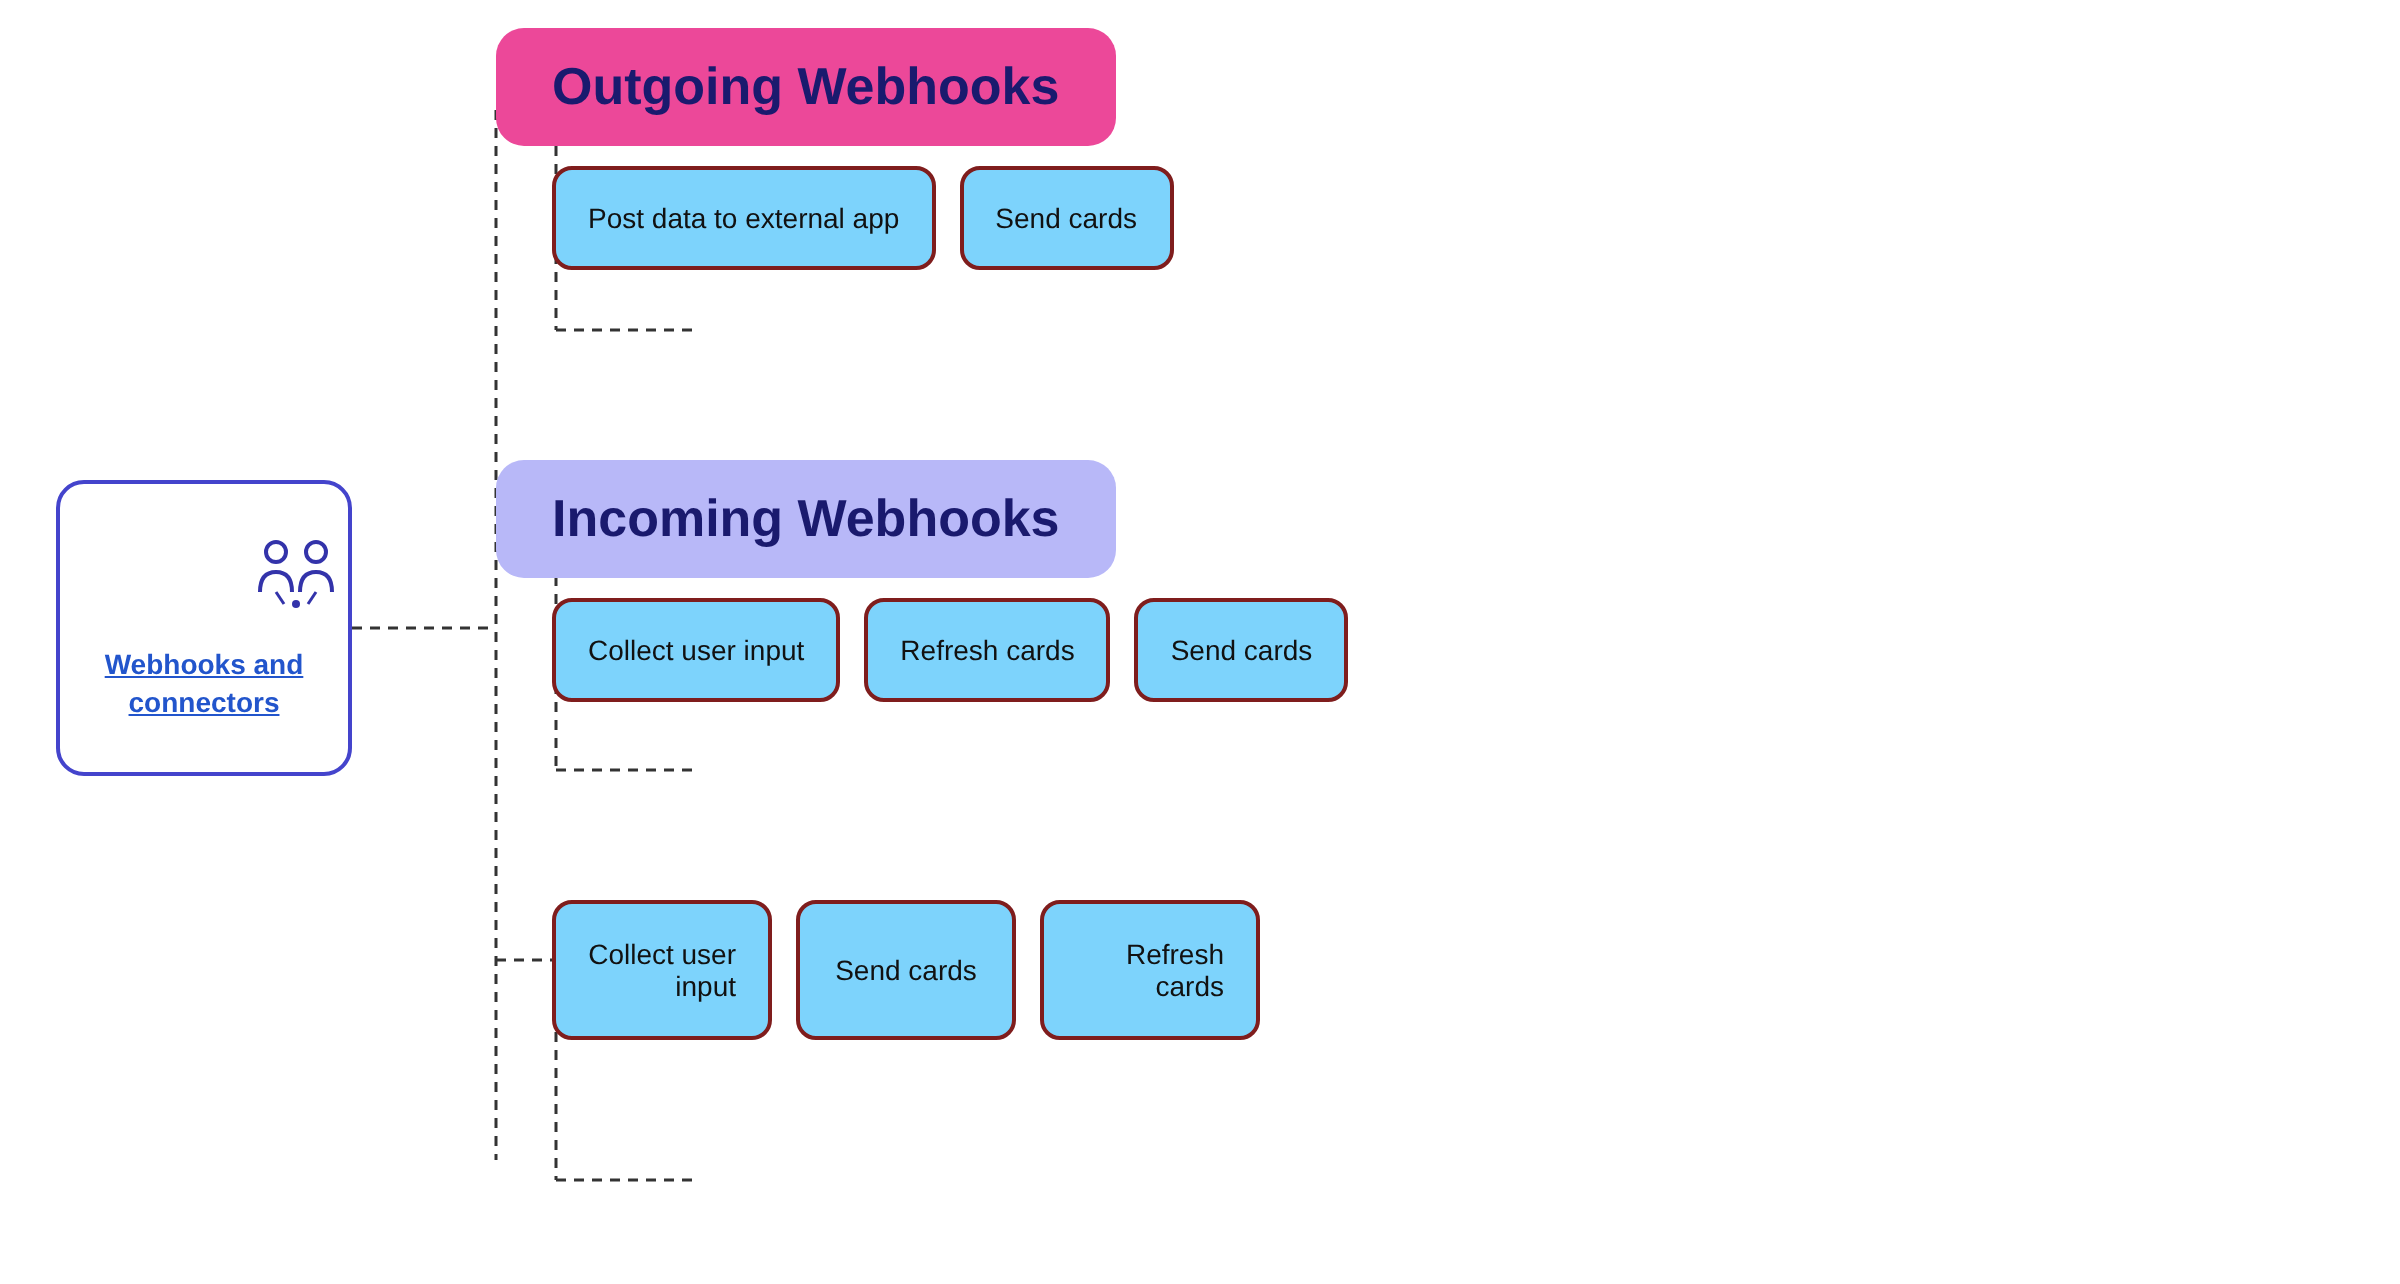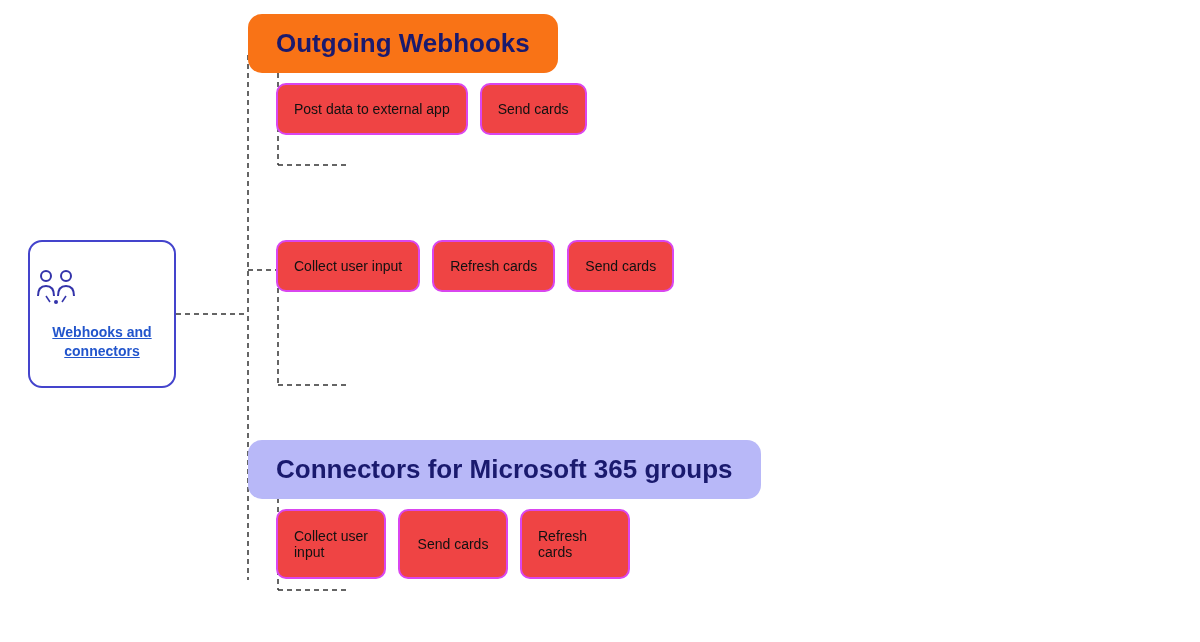--- a/index.html
+++ b/index.html
@@ -22,21 +22,21 @@
     .left-node {
       position: absolute;
       left: 28px;
       top: 240px;
       width: 148px;
       height: 148px;
       border: 2px solid #4444cc;
       border-radius: 14px;
       display: flex;
       flex-direction: column;
-      align-items: flex-start;
+      align-items: flex-end;
       justify-content: center;
       gap: 8px;
       background: #fff;
     }
 
     .left-node-icon {
       font-size: 36px;
       color: #3333aa;
     }
 
@@ -70,45 +70,45 @@
       padding: 14px 28px;
       display: inline-block;
     }
 
     .section-header h2 {
       font-size: 26px;
       font-weight: 700;
       color: #1a1a6e;
     }
 
-    .outgoing-header { background: #f97316; }
+    .outgoing-header { background: #ec4899; }
     .incoming-header { background: #b8b8f8; }
     .connectors-header { background: #b8b8f8; }
 
     .section-children {
       display: flex;
       flex-direction: row;
       gap: 12px;
       margin-top: 10px;
       margin-left: 28px;
       flex-wrap: wrap;
     }
 
     .capability-box {
-      border: 2px solid #d946ef;
+      border: 2px solid #7f1d1d;
       border-radius: 10px;
       padding: 10px 16px;
       font-size: 14px;
       font-weight: 500;
       color: #111;
-      background: #ef4444;
+      background: #7dd3fc;
       display: flex;
       align-items: center;
       justify-content: center;
-      text-align: left;
+      text-align: right;
       min-height: 52px;
     }
 
     
     .section-outgoing {
       top: 14px;
     }
 
     
     .section-incoming {
@@ -175,31 +175,31 @@
     <div class="section-header outgoing-header">
       <h2>Outgoing Webhooks</h2>
     </div>
     <div class="section-children">
       <div class="capability-box">Post data to external app</div>
       <div class="capability-box">Send cards</div>
     </div>
   </div>
 
   <div class="section section-incoming">
+    <div class="section-header incoming-header">
+      <h2>Incoming Webhooks</h2>
+    </div>
     <div class="section-children">
       <div class="capability-box">Collect user input</div>
       <div class="capability-box">Refresh cards</div>
       <div class="capability-box">Send cards</div>
     </div>
   </div>
 
   <div class="section section-connectors365">
-    <div class="section-header connectors-header">
-      <h2>Connectors for Microsoft 365 groups</h2>
-    </div>
     <div class="section-children">
       <div class="capability-box tall">Collect user input</div>
       <div class="capability-box tall">Send cards</div>
       <div class="capability-box tall">Refresh cards</div>
     </div>
   </div>
 
 </div>
 
 </body></html>

